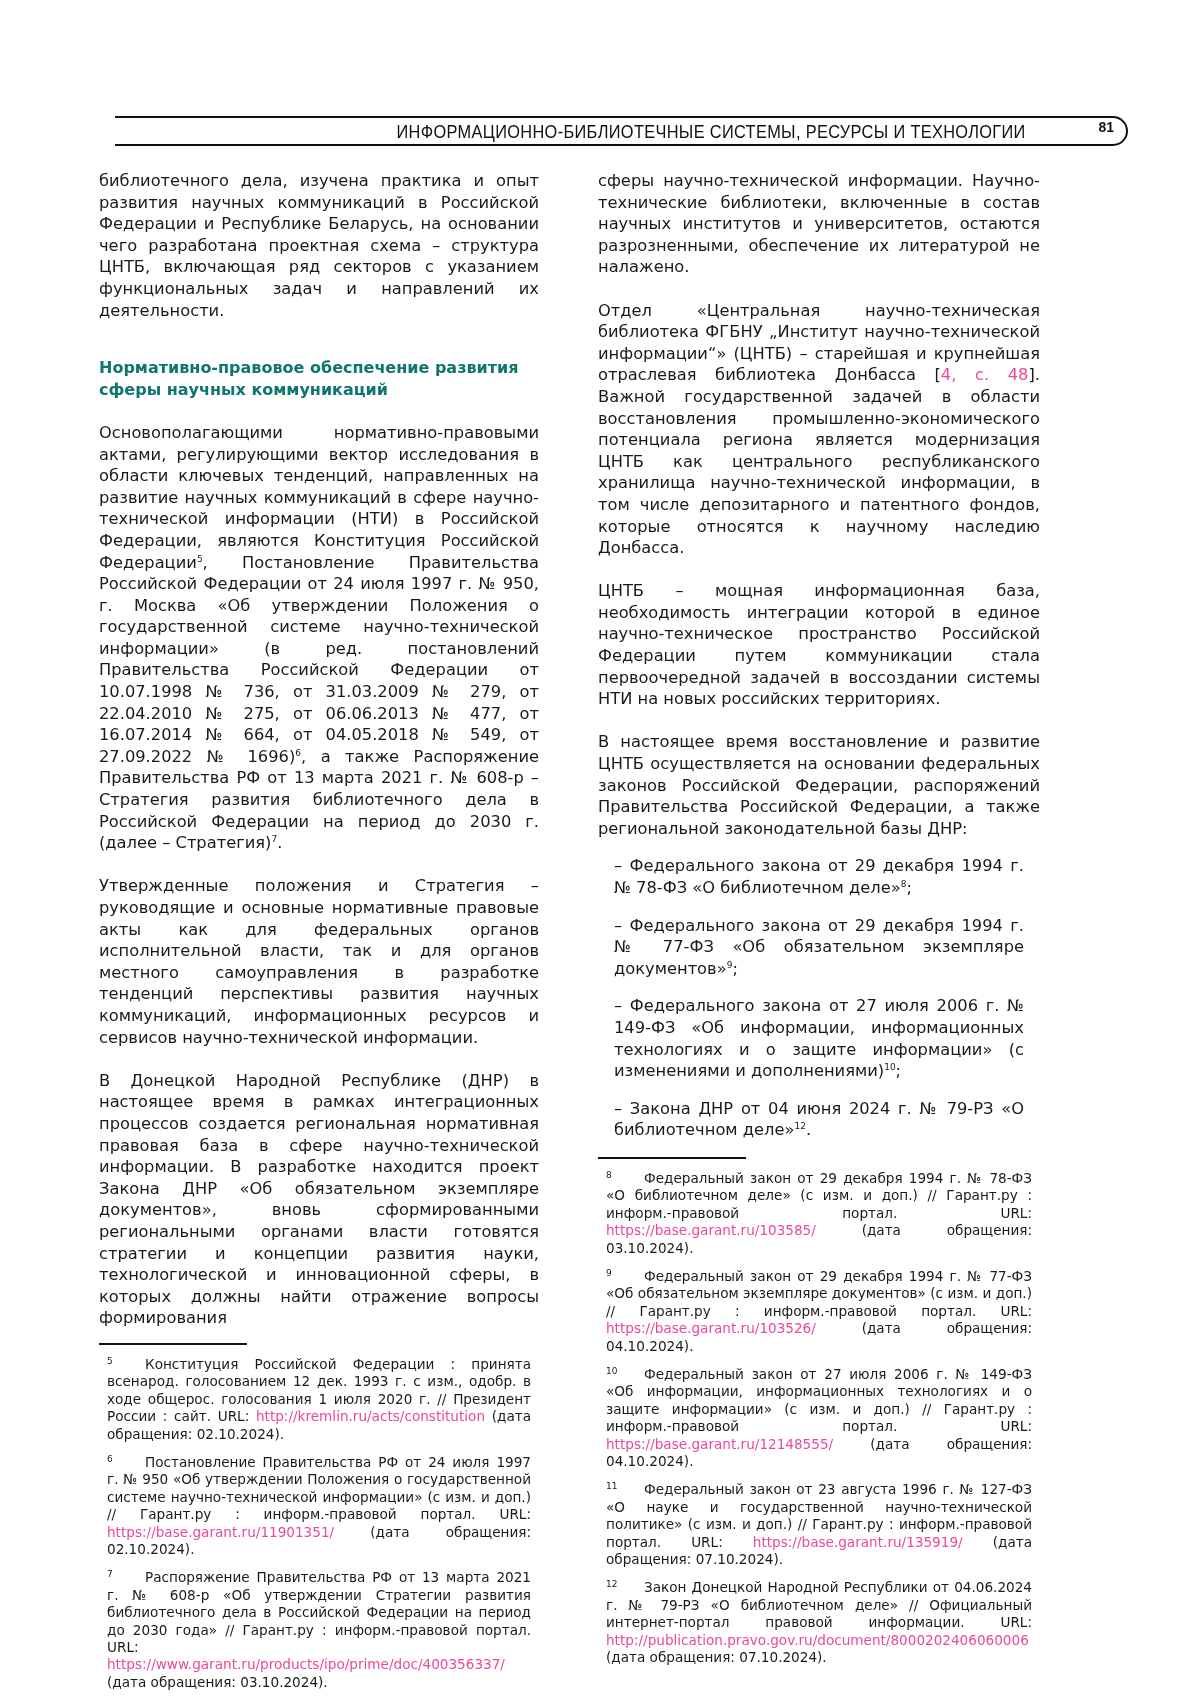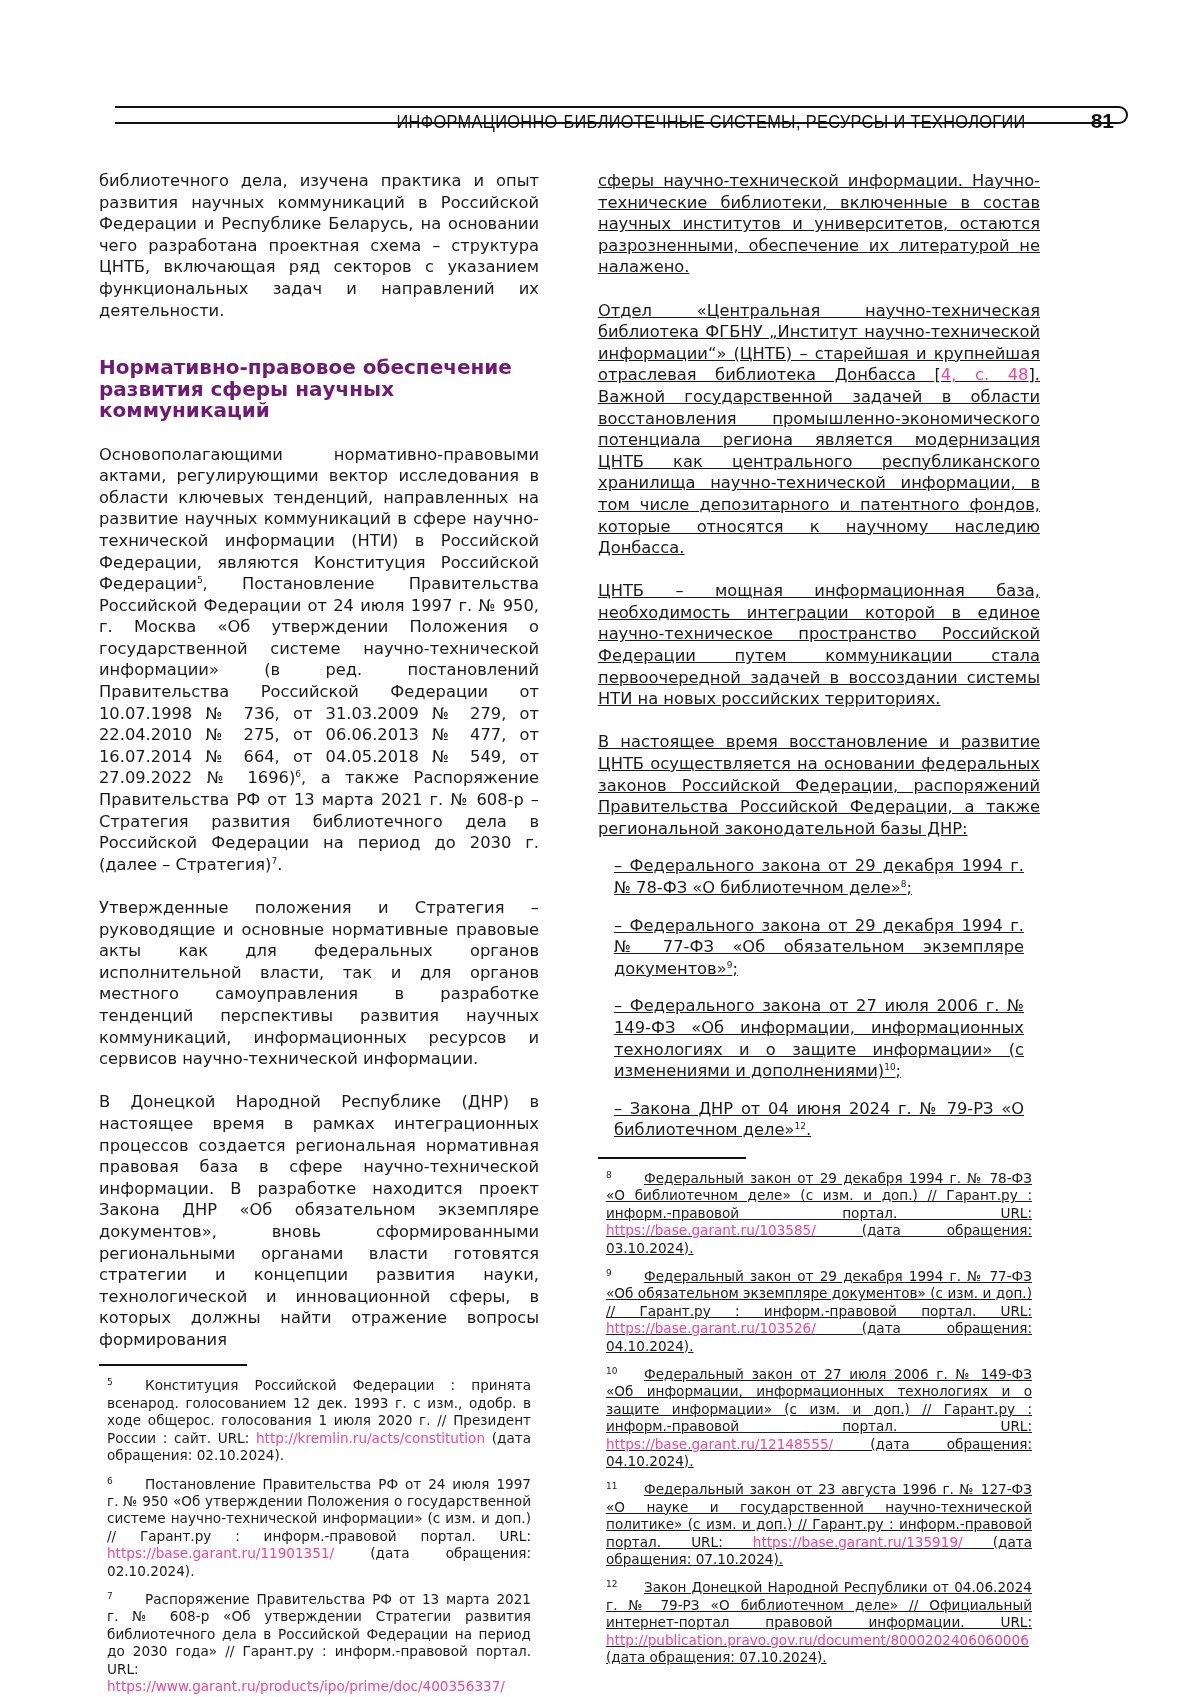--- a/index.html
+++ b/index.html
@@ -1,30 +1,30 @@
 <!DOCTYPE html>
 <html><head>
 <meta charset="utf-8">
 <style>
   html, body { margin:0; padding:0; background:#fff; }
   body { width:1200px; height:1697px; position:relative; overflow:hidden;
          font-family:"DejaVu Sans", sans-serif; color:#1a1a1a; }
-  .running-head { position:absolute; left:115px; top:106px; width:1013px; height:18px;
+  .running-head { position:absolute; left:115px; top:116px; width:1013px; height:30px;
          border-top:2.5px solid #111; border-bottom:2.5px solid #111;
          border-right:2.5px solid #111; border-radius:0 16px 16px 0; box-sizing:border-box; }
   .running-title { position:absolute; right:100px; top:3px; font-family:"Liberation Sans", sans-serif;
          font-size:19px; letter-spacing:0.4px; color:#111; transform:scaleX(0.86); transform-origin:right center; white-space:nowrap; }
   .page-num { position:absolute; right:12px; top:1px; font-family:"Liberation Sans", sans-serif;
-         font-weight:bold; font-size:21px; color:#111; }
+         font-weight:bold; font-size:14px; color:#111; }
   .col { position:absolute; top:170px; width:440px; font-size:16.3px; line-height:21.6px; }
   .col-left { left:99px; }
-  .col-right { left:598px; width:442px;text-decoration:underline; }
+  .col-right { left:598px; width:442px; }
   p { margin:0 0 21.6px 0; text-align:justify; hyphens:manual; }
   p.tight { margin-bottom:0; }
-  h2 { font-size:20px; line-height:21.6px; font-weight:bold; margin:36px 0 21.6px 0; color:#701a75; }
+  h2 { font-size:16px; line-height:21.6px; font-weight:bold; margin:36px 0 21.6px 0; color:#0f766e; }
   sup { font-size:9px; line-height:0; vertical-align:6px; }
   .link { color:#ec4899; }
   .fn-rule { width:148px; border-top:2px solid #111; margin:14px 0 6px 0; }
   .fn-rule.r { width:148px; margin-top:4px; }
   .fn { font-size:13.6px; line-height:17.4px; text-align:justify; margin:8px; }
   .fn .num { font-size:9px; vertical-align:5px; display:inline-block; width:38px; }
   .list-item { margin:16px; text-align:justify; }
 </style>
 </head>
 <body>

